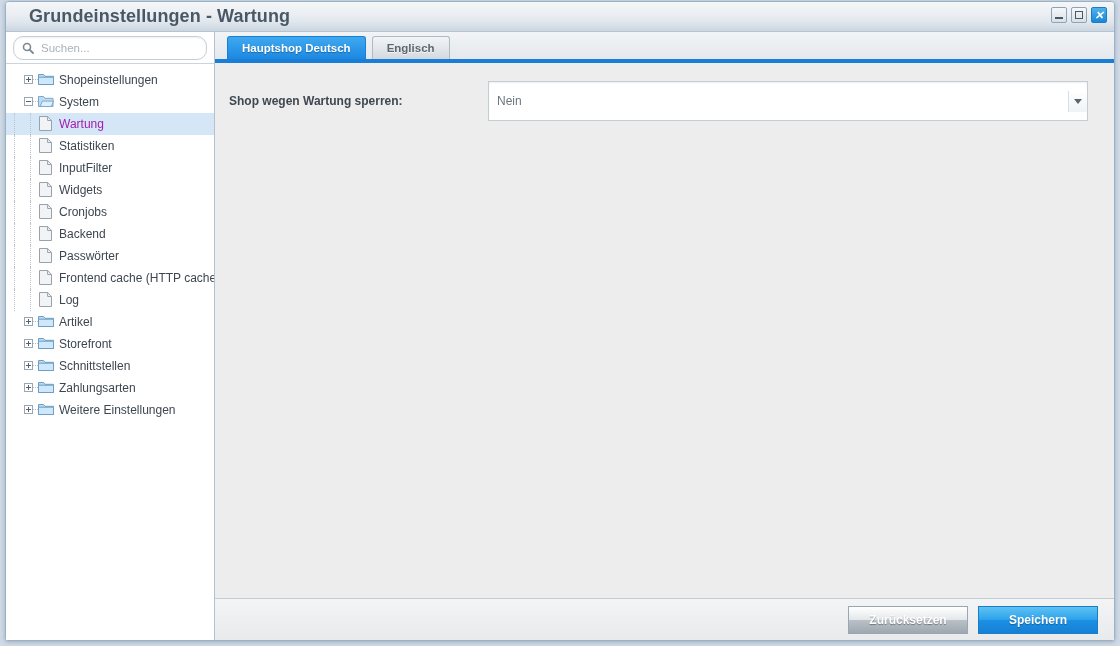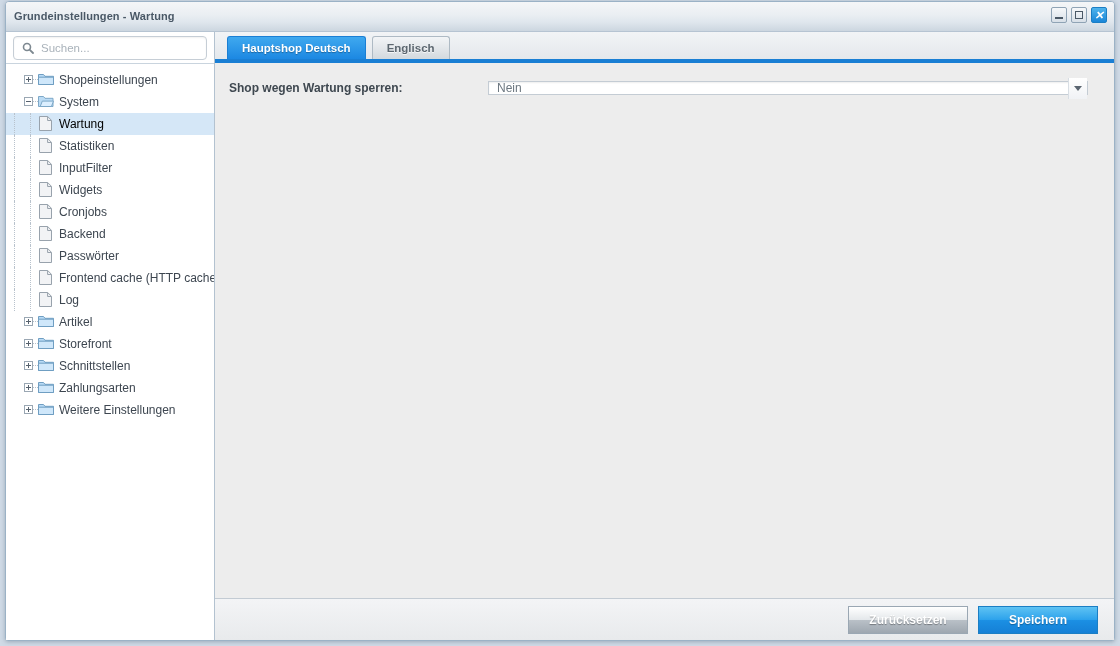--- a/index.html
+++ b/index.html
@@ -23,22 +23,22 @@
   }
 
   
   .titlebar{
     height:29px;flex:0 0 29px;position:relative;
     background:linear-gradient(to bottom,#f4f6f8 0%,#eaeef2 45%,#dfe6ed 70%,#ccd6e0 100%);
     border-bottom:1px solid #b6c4d2;
     border-radius:3px 3px 0 0;
   }
   .title-text{
-    position:absolute;left:8px;top:0;line-height:28px;
-    font-size:11px;font-weight:bold;color:#4a5866;
+    position:absolute;left:23px;top:0;line-height:28px;
+    font-size:18px;font-weight:bold;color:#4a5866;
     letter-spacing:.1px;white-space:nowrap;
   }
   .win-btns{position:absolute;right:7px;top:5px;display:flex;gap:4px;}
   .wbtn{
     width:16px;height:16px;border-radius:2px;
     border:1px solid #8fa3b5;
     background:linear-gradient(to bottom,#f6f8fa,#d7dfe7);
     position:relative;cursor:pointer;
     box-sizing:border-box;
   }
@@ -69,40 +69,40 @@
     display:flex;flex-direction:column;min-height:0;
   }
   .search-wrap{
     height:32px;flex:0 0 32px;
     border-bottom:1px solid #c9d4de;
     background:#fff;
     display:flex;align-items:center;
     padding:0 7px;box-sizing:border-box;
   }
   .search-box{
-    flex:1 1 auto;height:24px;border:1px solid #c6ced6;border-radius:4px;
+    flex:1 1 auto;height:24px;border:1px solid #c6ced6;border-radius:10px;
     background:#fff;display:flex;align-items:center;padding:0 8px;
     box-shadow:inset 0 1px 2px rgba(0,0,0,.06);
     box-sizing:border-box;
   }
   .search-box svg{flex:0 0 auto;margin-right:5px;}
   .search-box input{
     border:0;outline:0;background:transparent;flex:1 1 auto;width:10px;
     font-family:"Liberation Sans",sans-serif;font-size:11.5px;color:#666;
   }
   .search-box input::placeholder{color:#a9b2ba;}
 
   .tree{flex:1 1 auto;overflow:hidden;padding-top:5px;position:relative;text-align:right;}
   .node{
     height:22px;display:flex;align-items:center;
     white-space:nowrap;cursor:pointer;position:relative;
   }
   .node.sel{background:#d5e7f7;}
   .node-label{font-size:12px;color:#3d4650;line-height:22px;}
-  .node.sel .node-label{color:#000000;}
+  .node.sel .node-label{color:#a21caf;}
 
   .elbow{
     width:16px;height:22px;flex:0 0 16px;position:relative;
   }
   .elbow.guide::before{
     content:"";position:absolute;left:8px;top:0;bottom:0;width:0;
     border-left:1px dotted #b8c2cc;
   }
   .toggle{
     width:16px;height:22px;flex:0 0 16px;position:relative;cursor:pointer;
@@ -160,21 +160,21 @@
   .form{
     flex:1 1 auto;min-height:0;padding:18px 26px 0 8px;
     background:#ededed;overflow:hidden;
   }
   .row{display:flex;align-items:center;margin-bottom:9px;}
   .row-label{
     flex:0 0 265px;font-size:12px;color:#3f4850;font-weight:bold;
     padding-left:6px;box-sizing:border-box;
   }
   .field{
-    flex:1 1 auto;height:14px;position:relative;
+    flex:1 1 auto;height:40px;position:relative;
     background:#fff;border:1px solid #c4ccd4;
     box-shadow:inset 0 1px 2px rgba(0,0,0,.07);
     box-sizing:border-box;display:flex;align-items:center;
   }
   .field input{
     border:0;outline:0;background:transparent;width:100%;height:100%;
     padding:0 8px;box-sizing:border-box;
     font-family:"Liberation Sans",sans-serif;font-size:12px;color:#6c7780;
   }
   .field input::placeholder{color:#a4adb5;}

